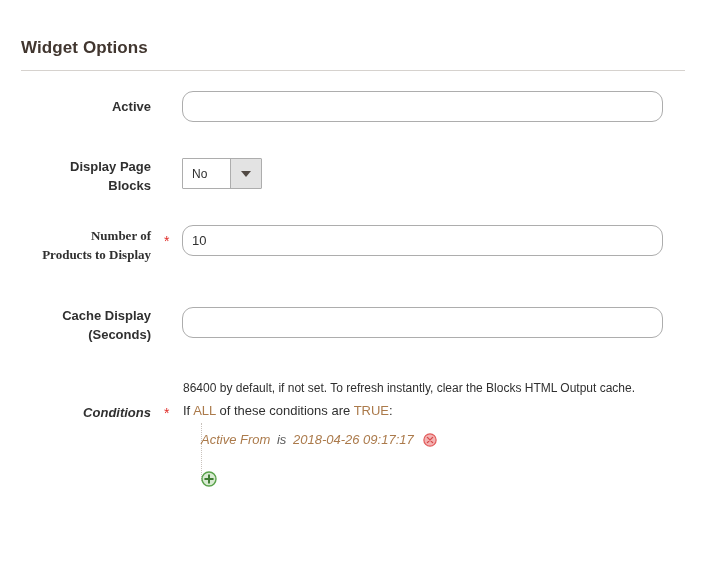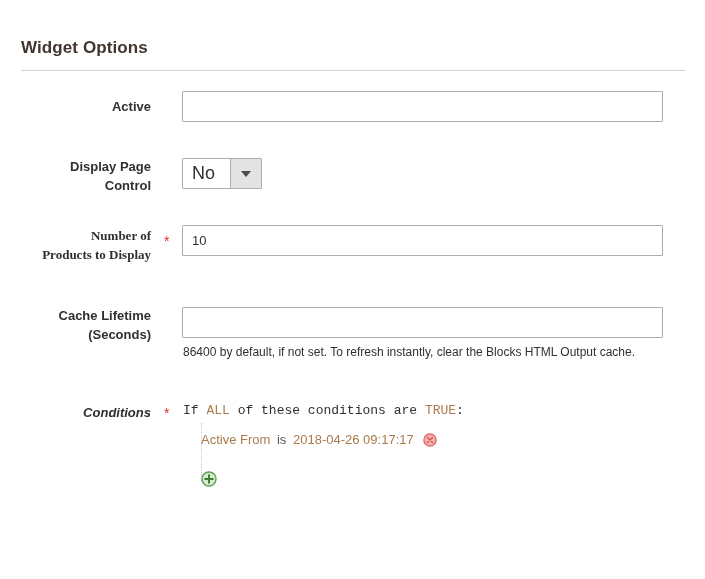--- a/index.html
+++ b/index.html
@@ -68,21 +68,21 @@
   input.txt {
     position: absolute;
     box-sizing: border-box;
     height: 31px;
     border: 1px solid #adadad;
     background: #ffffff;
     font-family: "Liberation Sans", sans-serif;
     font-size: 13px;
     color: #303030;
     padding: 0 9px;
-    border-radius: 1px;
+    border-radius: 11px;
     outline: none;
   }
   input.txt::placeholder { color: #9a9a9a; }
 
   
   .select-wrap {
     position: absolute;
     box-sizing: border-box;
     height: 31px;
     border: 1px solid #adadad;
@@ -90,21 +90,21 @@
     border-radius: 1px;
     display: flex;
     align-items: stretch;
     overflow: hidden;
   }
   .select-value {
     flex: 1 1 auto;
     display: flex;
     align-items: center;
     padding-left: 9px;
-    font-size: 18px;
+    font-size: 12px;
     color: #303030;
     white-space: nowrap;
   }
   .select-btn {
     width: 30px;
     flex: 0 0 30px;
     background: #e3e3e3;
     border-left: 1px solid #adadad;
     display: flex;
     align-items: center;
@@ -116,20 +116,21 @@
     border-right: 5px solid transparent;
     border-top: 6px solid #514943;
   }
 
   
   .note {
     position: absolute;
     font-size: 12px;
     color: #303030;
     white-space: nowrap;
+    margin-top: 36px;
   }
 
   
   .cond-head {
     position: absolute;
     font-size: 13px;
     color: #303030;
     white-space: nowrap;
   }
   .cond-head .lnk {
@@ -139,20 +140,21 @@
   .cond-dotline {
     position: absolute;
     width: 1px;
     border-left: 1px dotted #c9c2bc;
   }
   .cond-row {
     position: absolute;
     font-size: 13px;
     white-space: nowrap;
     color: #303030;
+    font-style: italic;
   }
   .cond-row .lnk {
     color: #ab7a4b;
     cursor: pointer;
   }
   .cond-row .plain {
     color: #5a5a5a;
   }
 
   .icon-remove {
@@ -177,46 +179,46 @@
 
   <div class="section-title">Widget Options</div>
   <div class="section-rule"></div>
 
   <div class="field">
     <div class="label" style="left:41px; top:97px; width:110px;">Active</div>
     <input class="txt" type="text" style="left: 182px; top: 91px; width: 481px;" value="">
   </div>
 
   <div class="field">
-    <div class="label" style="left:41px; top:157px; width:110px;">Display Page Control</div>
+    <div class="label" style="left:41px; top:157px; width:110px;">Display Page Blocks</div>
     <div class="select-wrap" style="left:182px; top:158px; width:80px;">
       <span class="select-value">No</span>
       <span class="select-btn">
         <span class="caret"></span>
       </span>
     </div>
   </div>
 
   <div class="field">
     <div class="label" style="left:41px; top:226px; width:110px;font-family:Liberation Serif, serif;">Number of Products to Display</div>
     <div class="req-star" style="left:164px; top:234px;">*</div>
     <input class="txt" type="text" style="left: 182px; top: 225px; width: 481px;" value="10">
   </div>
 
   <div class="field">
-    <div class="label" style="left:31px; top:306px; width:120px;">Cache Lifetime (Seconds)</div>
+    <div class="label" style="left:31px; top:306px; width:120px;">Cache Display (Seconds)</div>
     <input class="txt" type="text" style="left: 182px; top: 307px; width: 481px;" value="">
     <div class="note" style="left:183px; top:345px;">86400 by default, if not set. To refresh instantly, clear the Blocks HTML Output cache.</div>
   </div>
 
   <div class="field">
     <div class="label" style="left:41px; top:403px; width:110px;font-style:italic;">Conditions</div>
     <div class="req-star" style="left:164px; top:406px;">*</div>
 
-    <div class="cond-head" style="left:183px; top:403px;font-family:Liberation Mono, monospace;">
+    <div class="cond-head" style="left:183px; top:403px;">
       <span>If</span>
       <span class="lnk">ALL</span>
       <span>of these conditions are</span>
       <span class="lnk">TRUE</span><span>:</span>
     </div>
 
     <div class="cond-dotline" style="left:201px; top:423px; height:58px;"></div>
 
     <div class="cond-row" style="left:201px; top:432px;">
       <span class="lnk">Active From</span>

